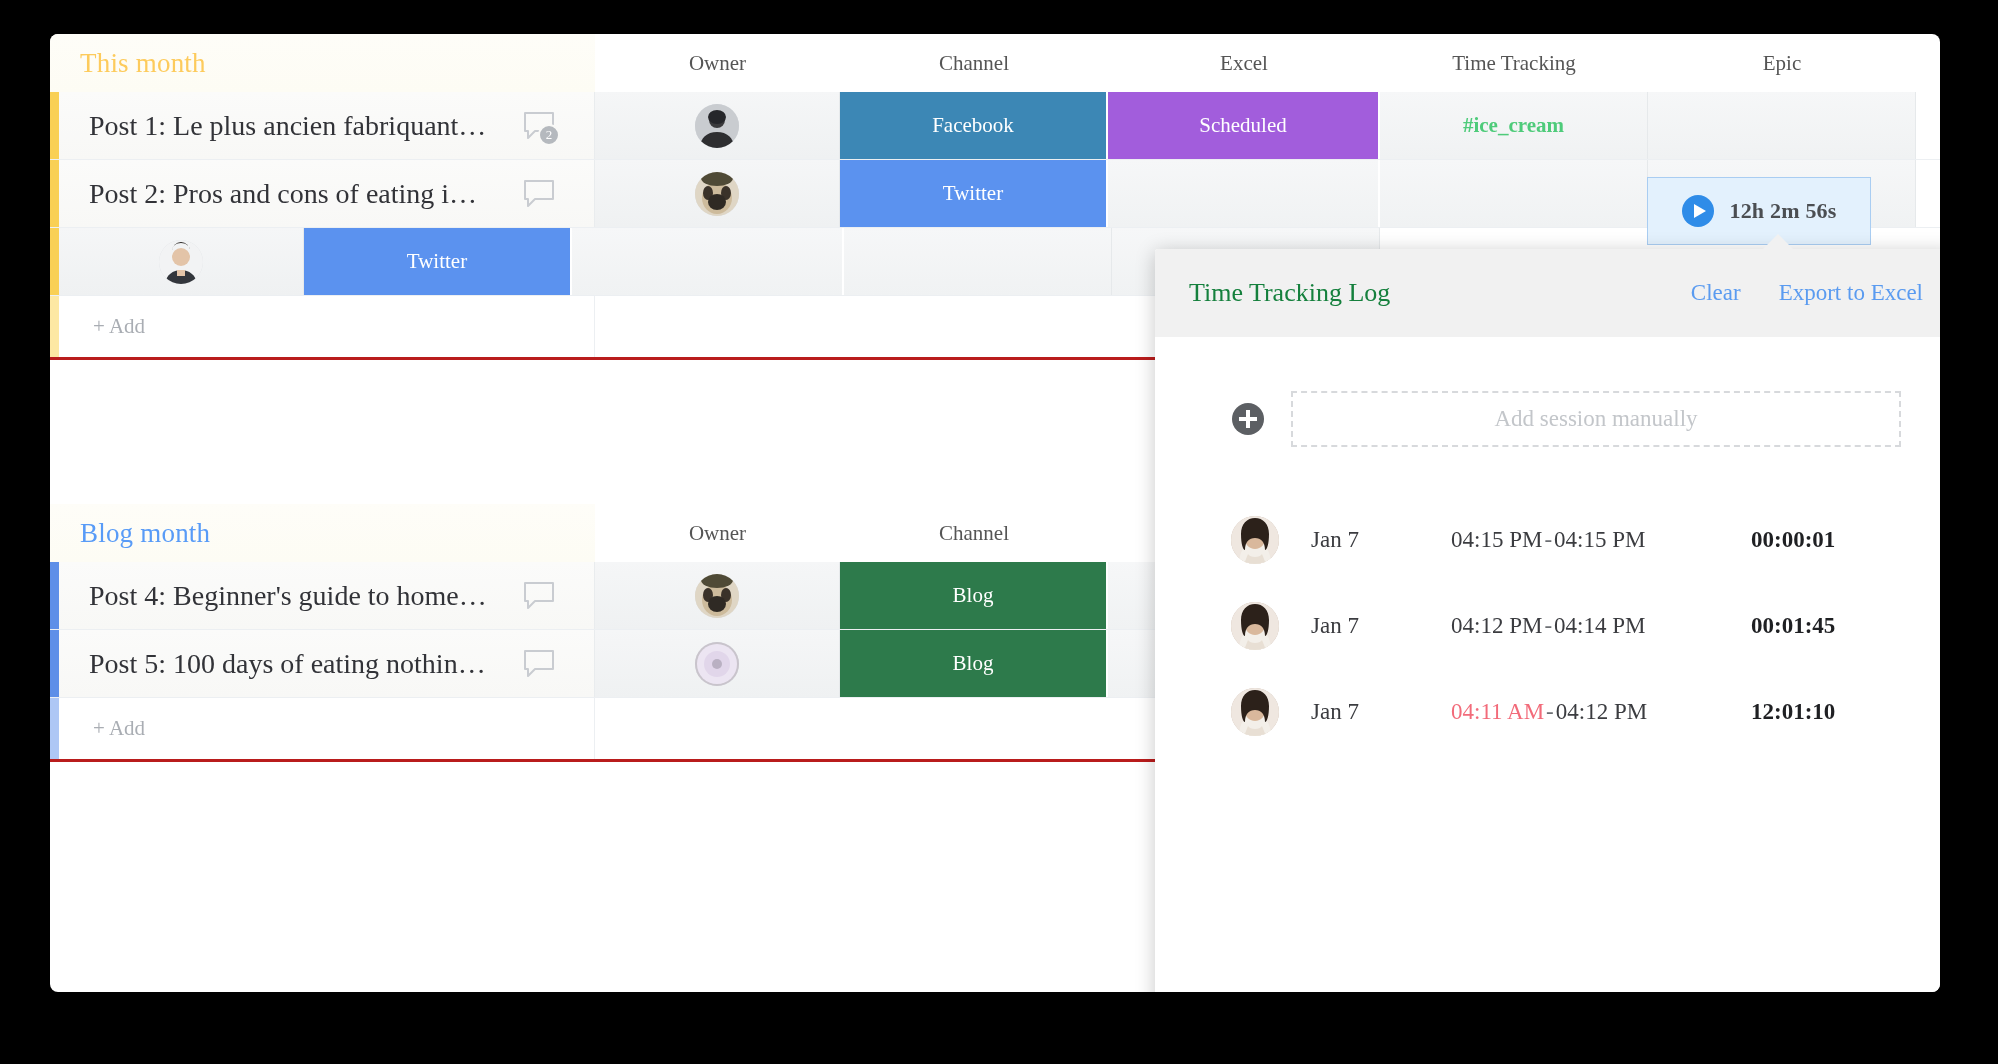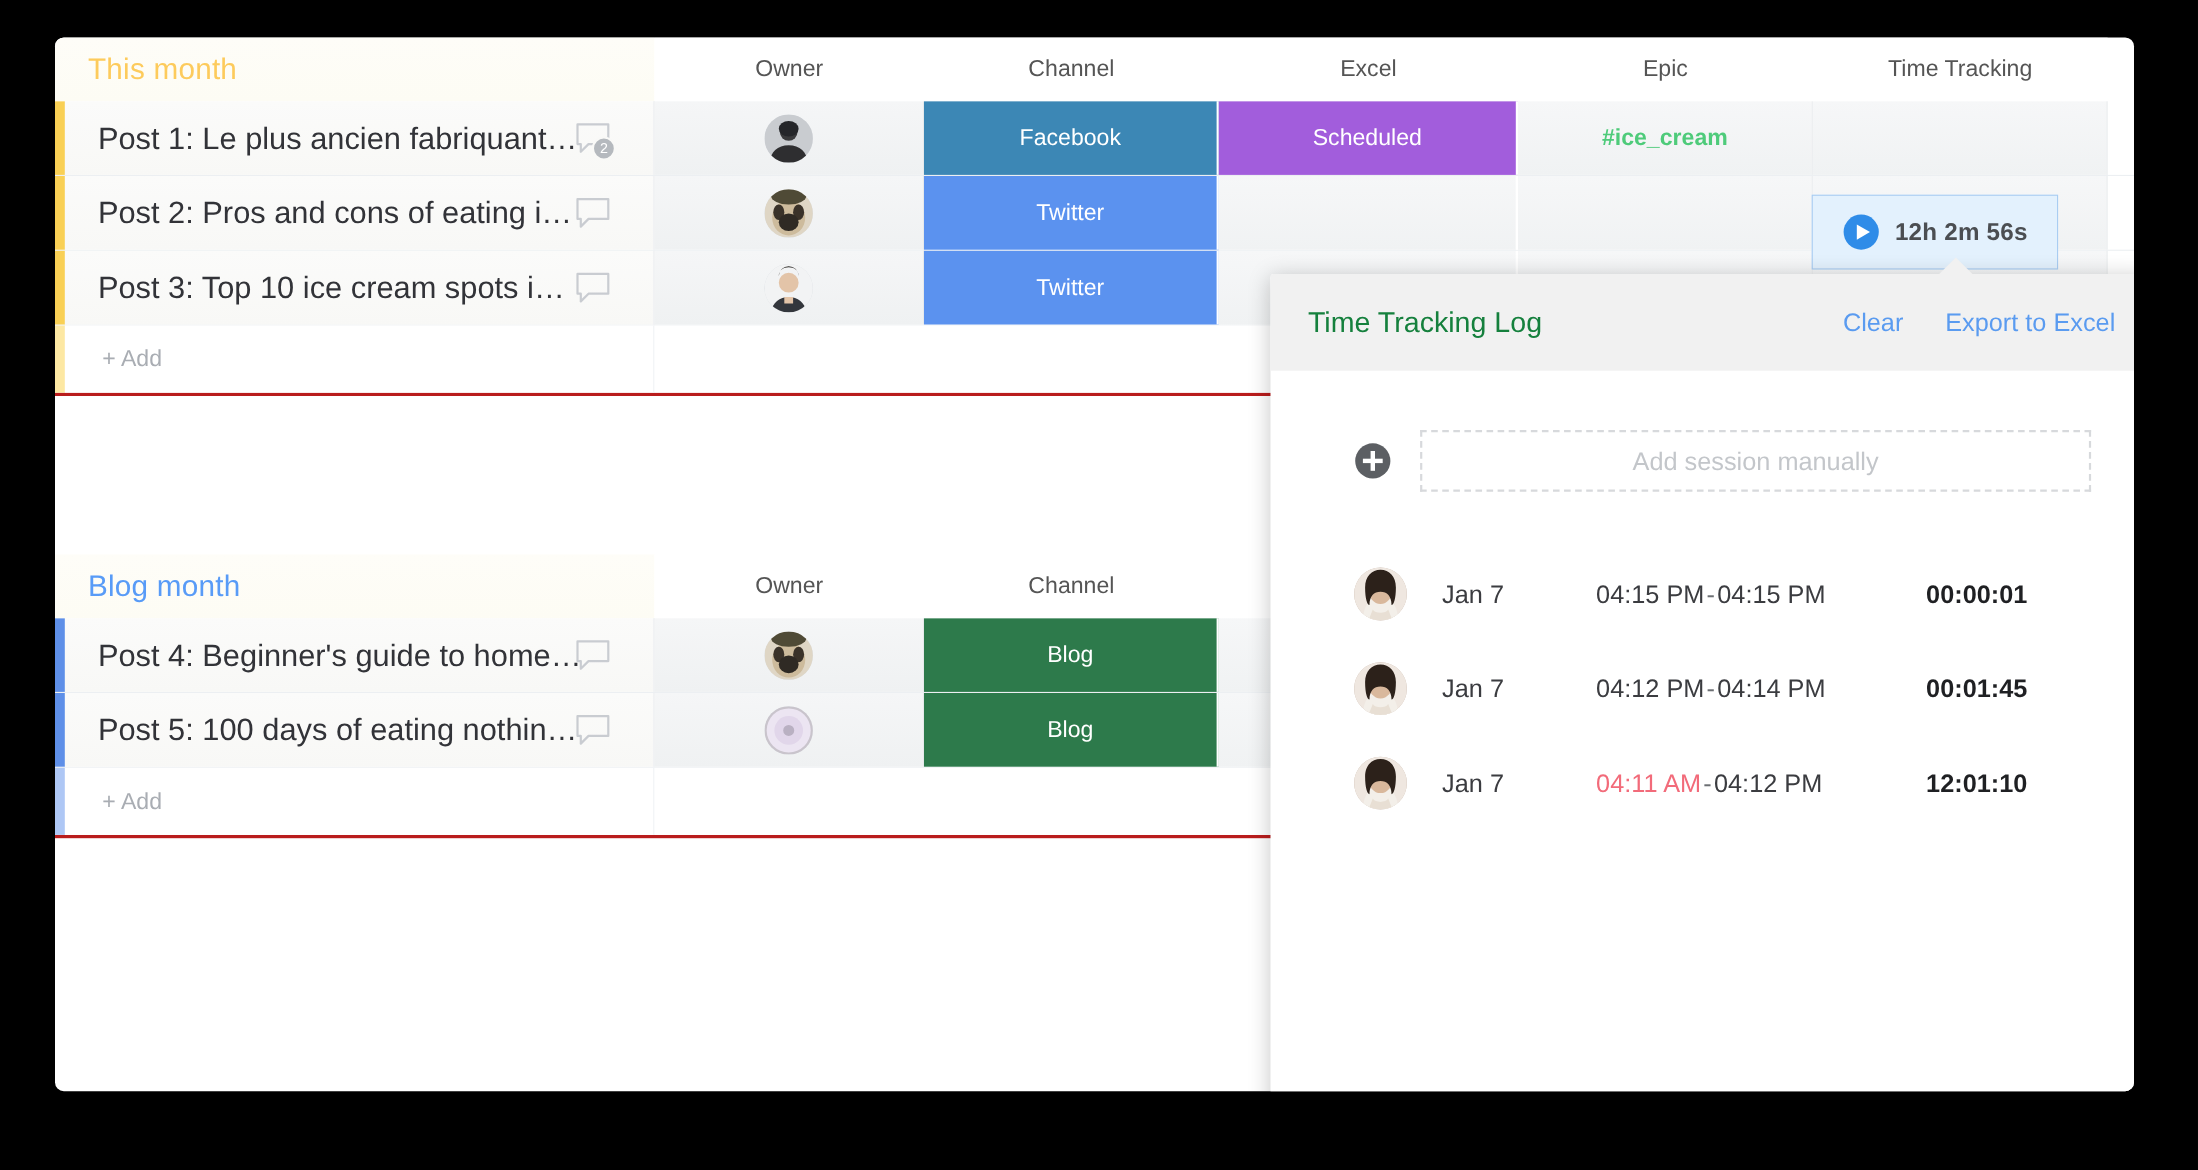--- a/index.html
+++ b/index.html
@@ -6,20 +6,21 @@
   html, body {
     width: 1998px; height: 1064px;
     background: #000000;
     font-family: "Liberation Sans", sans-serif;
     overflow: hidden;
   }
   #root {
     position: relative;
     width: 1998px; height: 1064px;
     background: #000;
+    font-family: Liberation Serif, serif;
   }
 
   
   .board {
     position: absolute;
     left: 50px; top: 34px;
     width: 1890px; height: 958px;
     background: #ffffff;
     border-radius: 8px;
     overflow: hidden;
@@ -280,22 +281,22 @@
 
     <div class="group" style="top:0;">
 
       <div class="group-header-row">
         <div class="group-title-cell">
           <span class="group-title yellow">This month</span>
         </div>
         <div class="col-head" style="width:245px;flex:0 0 245px;">Owner</div>
         <div class="col-head" style="width:268px;flex:0 0 268px;">Channel</div>
         <div class="col-head" style="width:272px;flex:0 0 272px;">Excel</div>
+        <div class="col-head" style="width:268px;flex:0 0 268px;">Time Tracking</div>
         <div class="col-head" style="width:268px;flex:0 0 268px;">Epic</div>
-        <div class="col-head" style="width:268px;flex:0 0 268px;">Time Tracking</div>
       </div>
 
       <div class="row">
         <div class="color-bar cb-yellow"></div>
         <div class="name-cell">
           <span class="name-text">Post 1: Le plus ancien fabriquant…</span>
           <span class="bubble">
             <svg width="34" height="30" viewBox="0 0 34 30">
                 <path d="M3 2h28v18H13l-7 7v-7H3z" fill="none" stroke="#c9ccd1" stroke-width="2" stroke-linejoin="round"></path>
               </svg>
@@ -341,28 +342,20 @@
           </span>
         </div>
         <div class="cell c-channel ch-twitter">Twitter</div>
         <div class="cell c-status" style="background:linear-gradient(to bottom,#f6f7f8,#f0f2f3);"></div>
         <div class="cell c-epic"></div>
         <div class="cell c-time"></div>
       </div>
 
       <div class="row">
         <div class="color-bar cb-yellow"></div>
-        <div class="name-cell">
-          <span class="name-text">Post 3: Top 10 ice cream spots i…</span>
-          <span class="bubble">
-            <svg width="34" height="30" viewBox="0 0 34 30">
-                <path d="M3 2h28v18H13l-7 7v-7H3z" fill="none" stroke="#c9ccd1" stroke-width="2" stroke-linejoin="round"></path>
-              </svg>
-          </span>
-        </div>
         <div class="cell c-owner">
           <span class="avatar">
             <svg width="44" height="44" viewBox="0 0 44 44">
                 <rect width="44" height="44" fill="#f2f3f4"></rect>
                 <circle cx="22" cy="17" r="9" fill="#e3c4a8"></circle>
                 <path d="M13 11a9 9 0 0118 0c0-5-4-8-9-8s-9 3-9 8z" fill="#2a2724"></path>
                 <path d="M6 44c1-9 8-14 16-14s15 5 16 14z" fill="#33363c"></path>
                 <path d="M18 30h8v6h-8z" fill="#e3c4a8"></path>
               </svg>
           </span>

